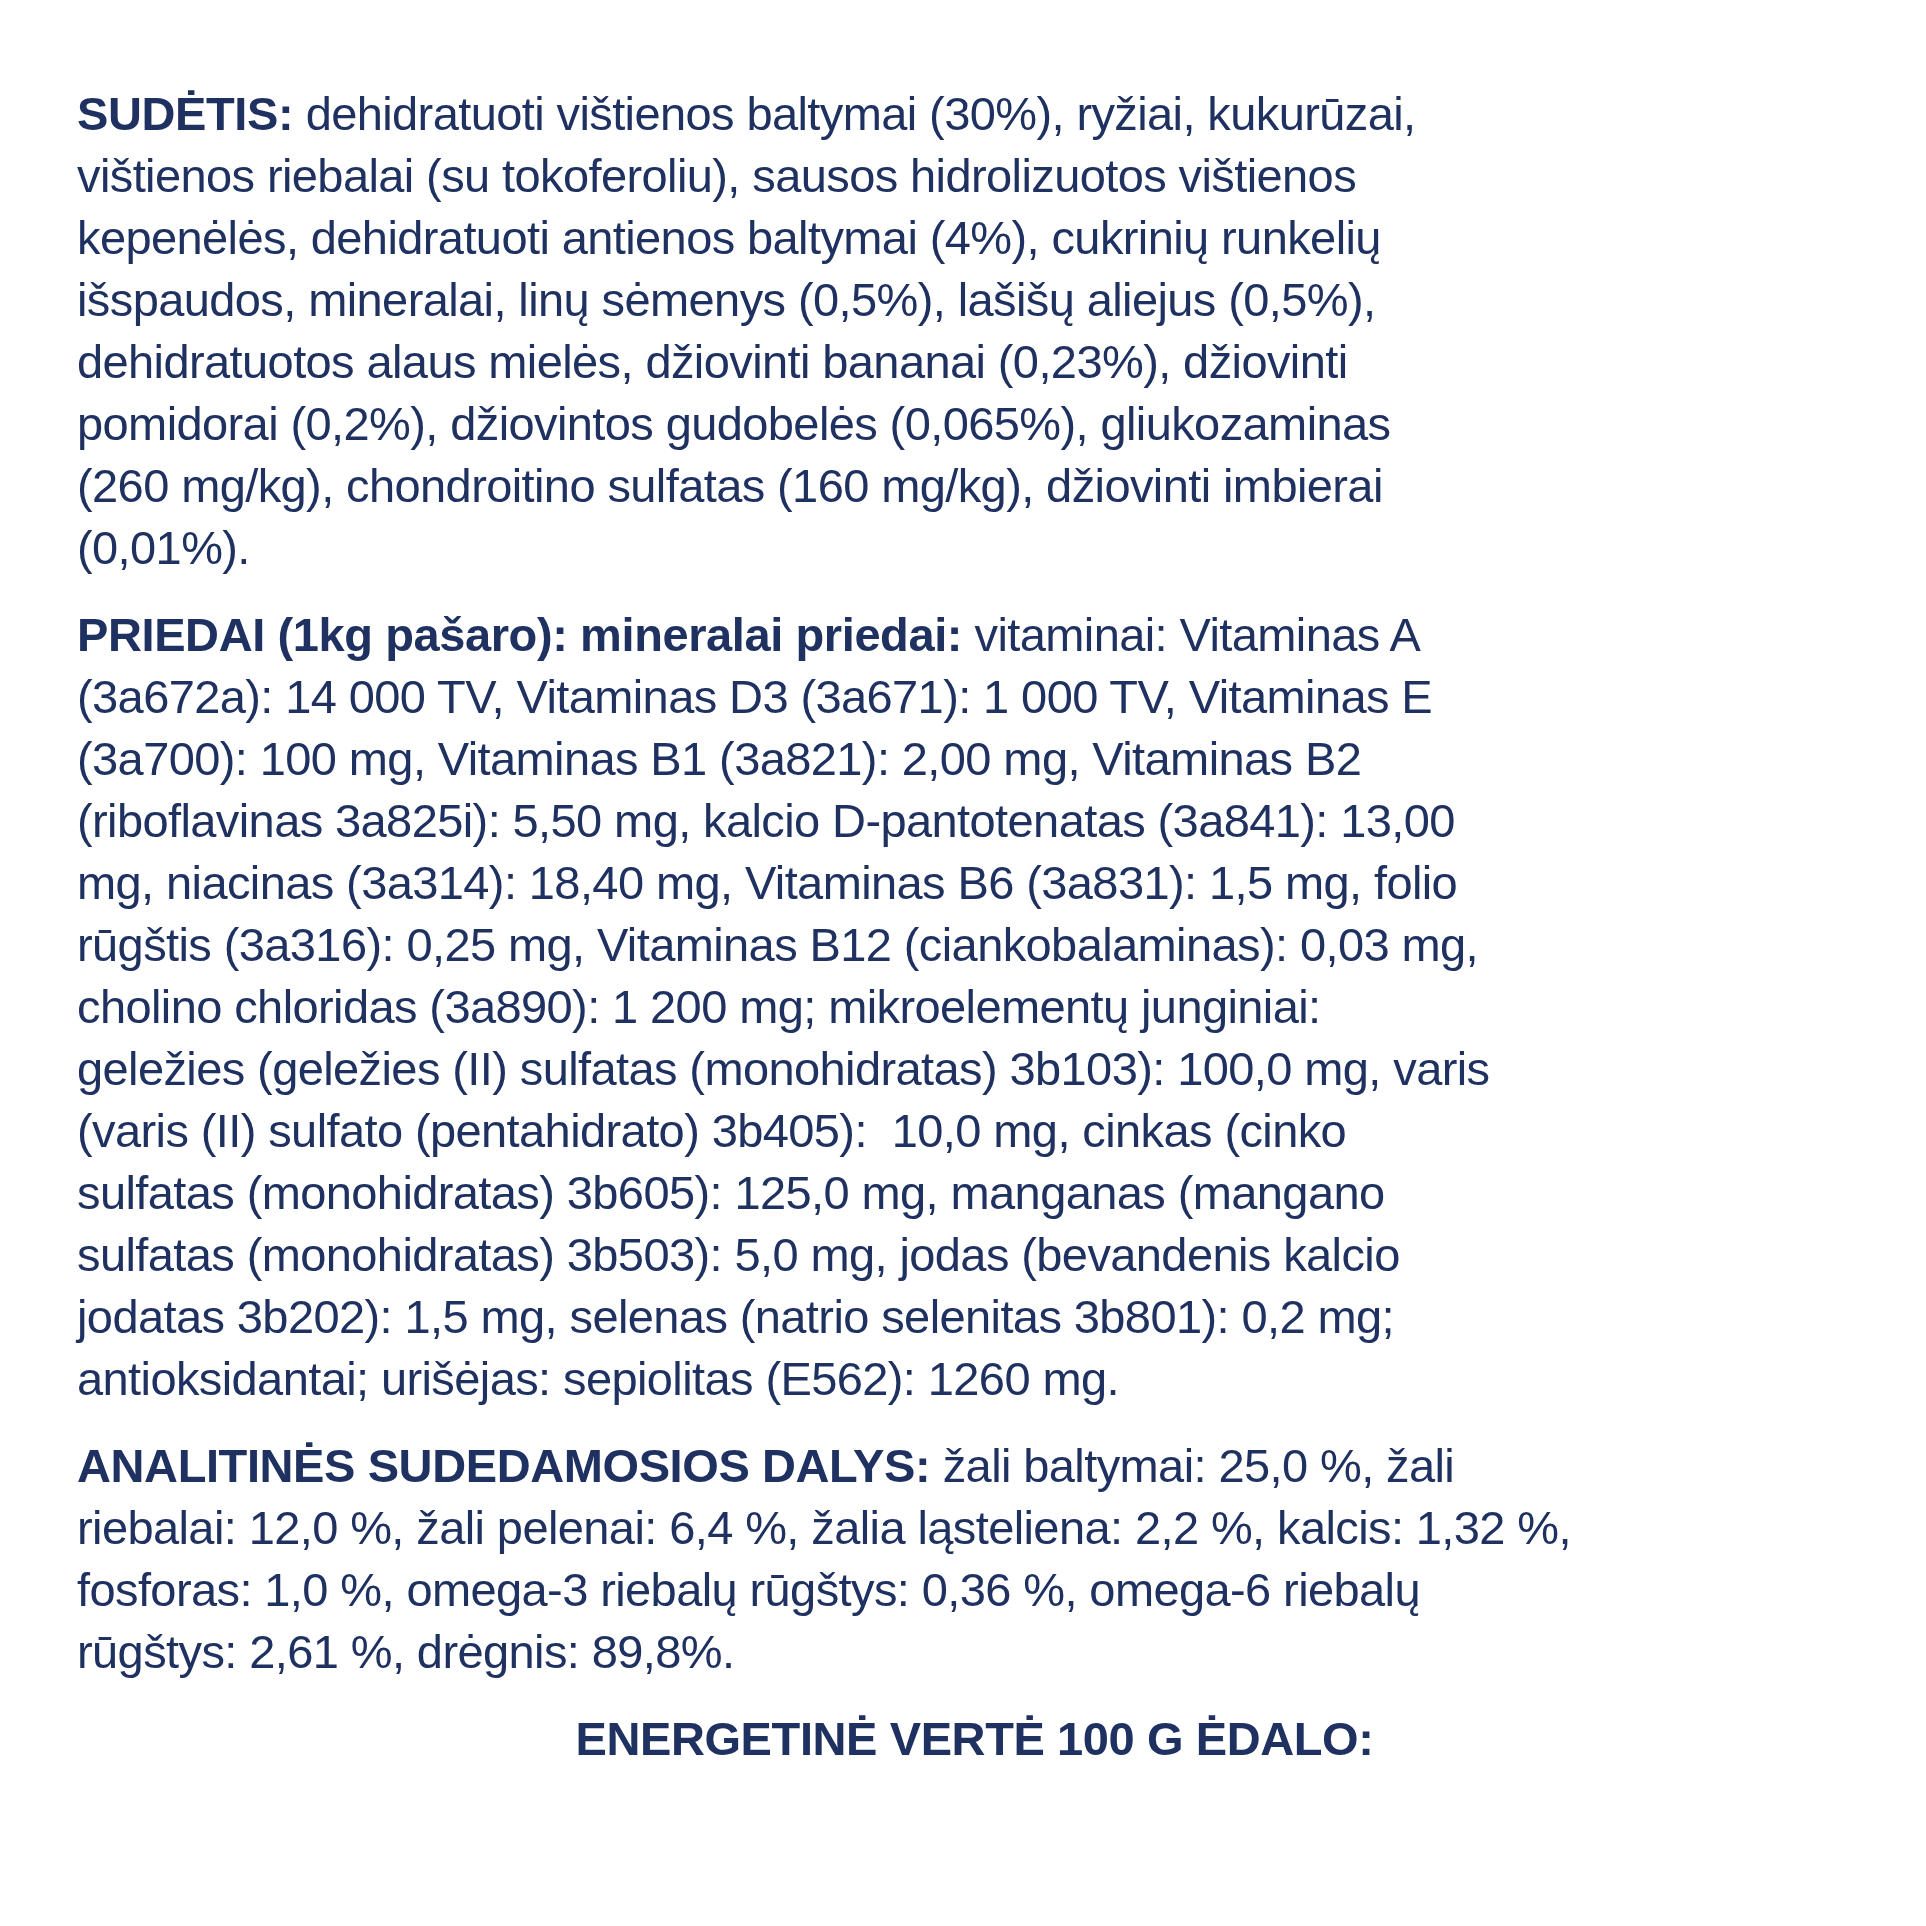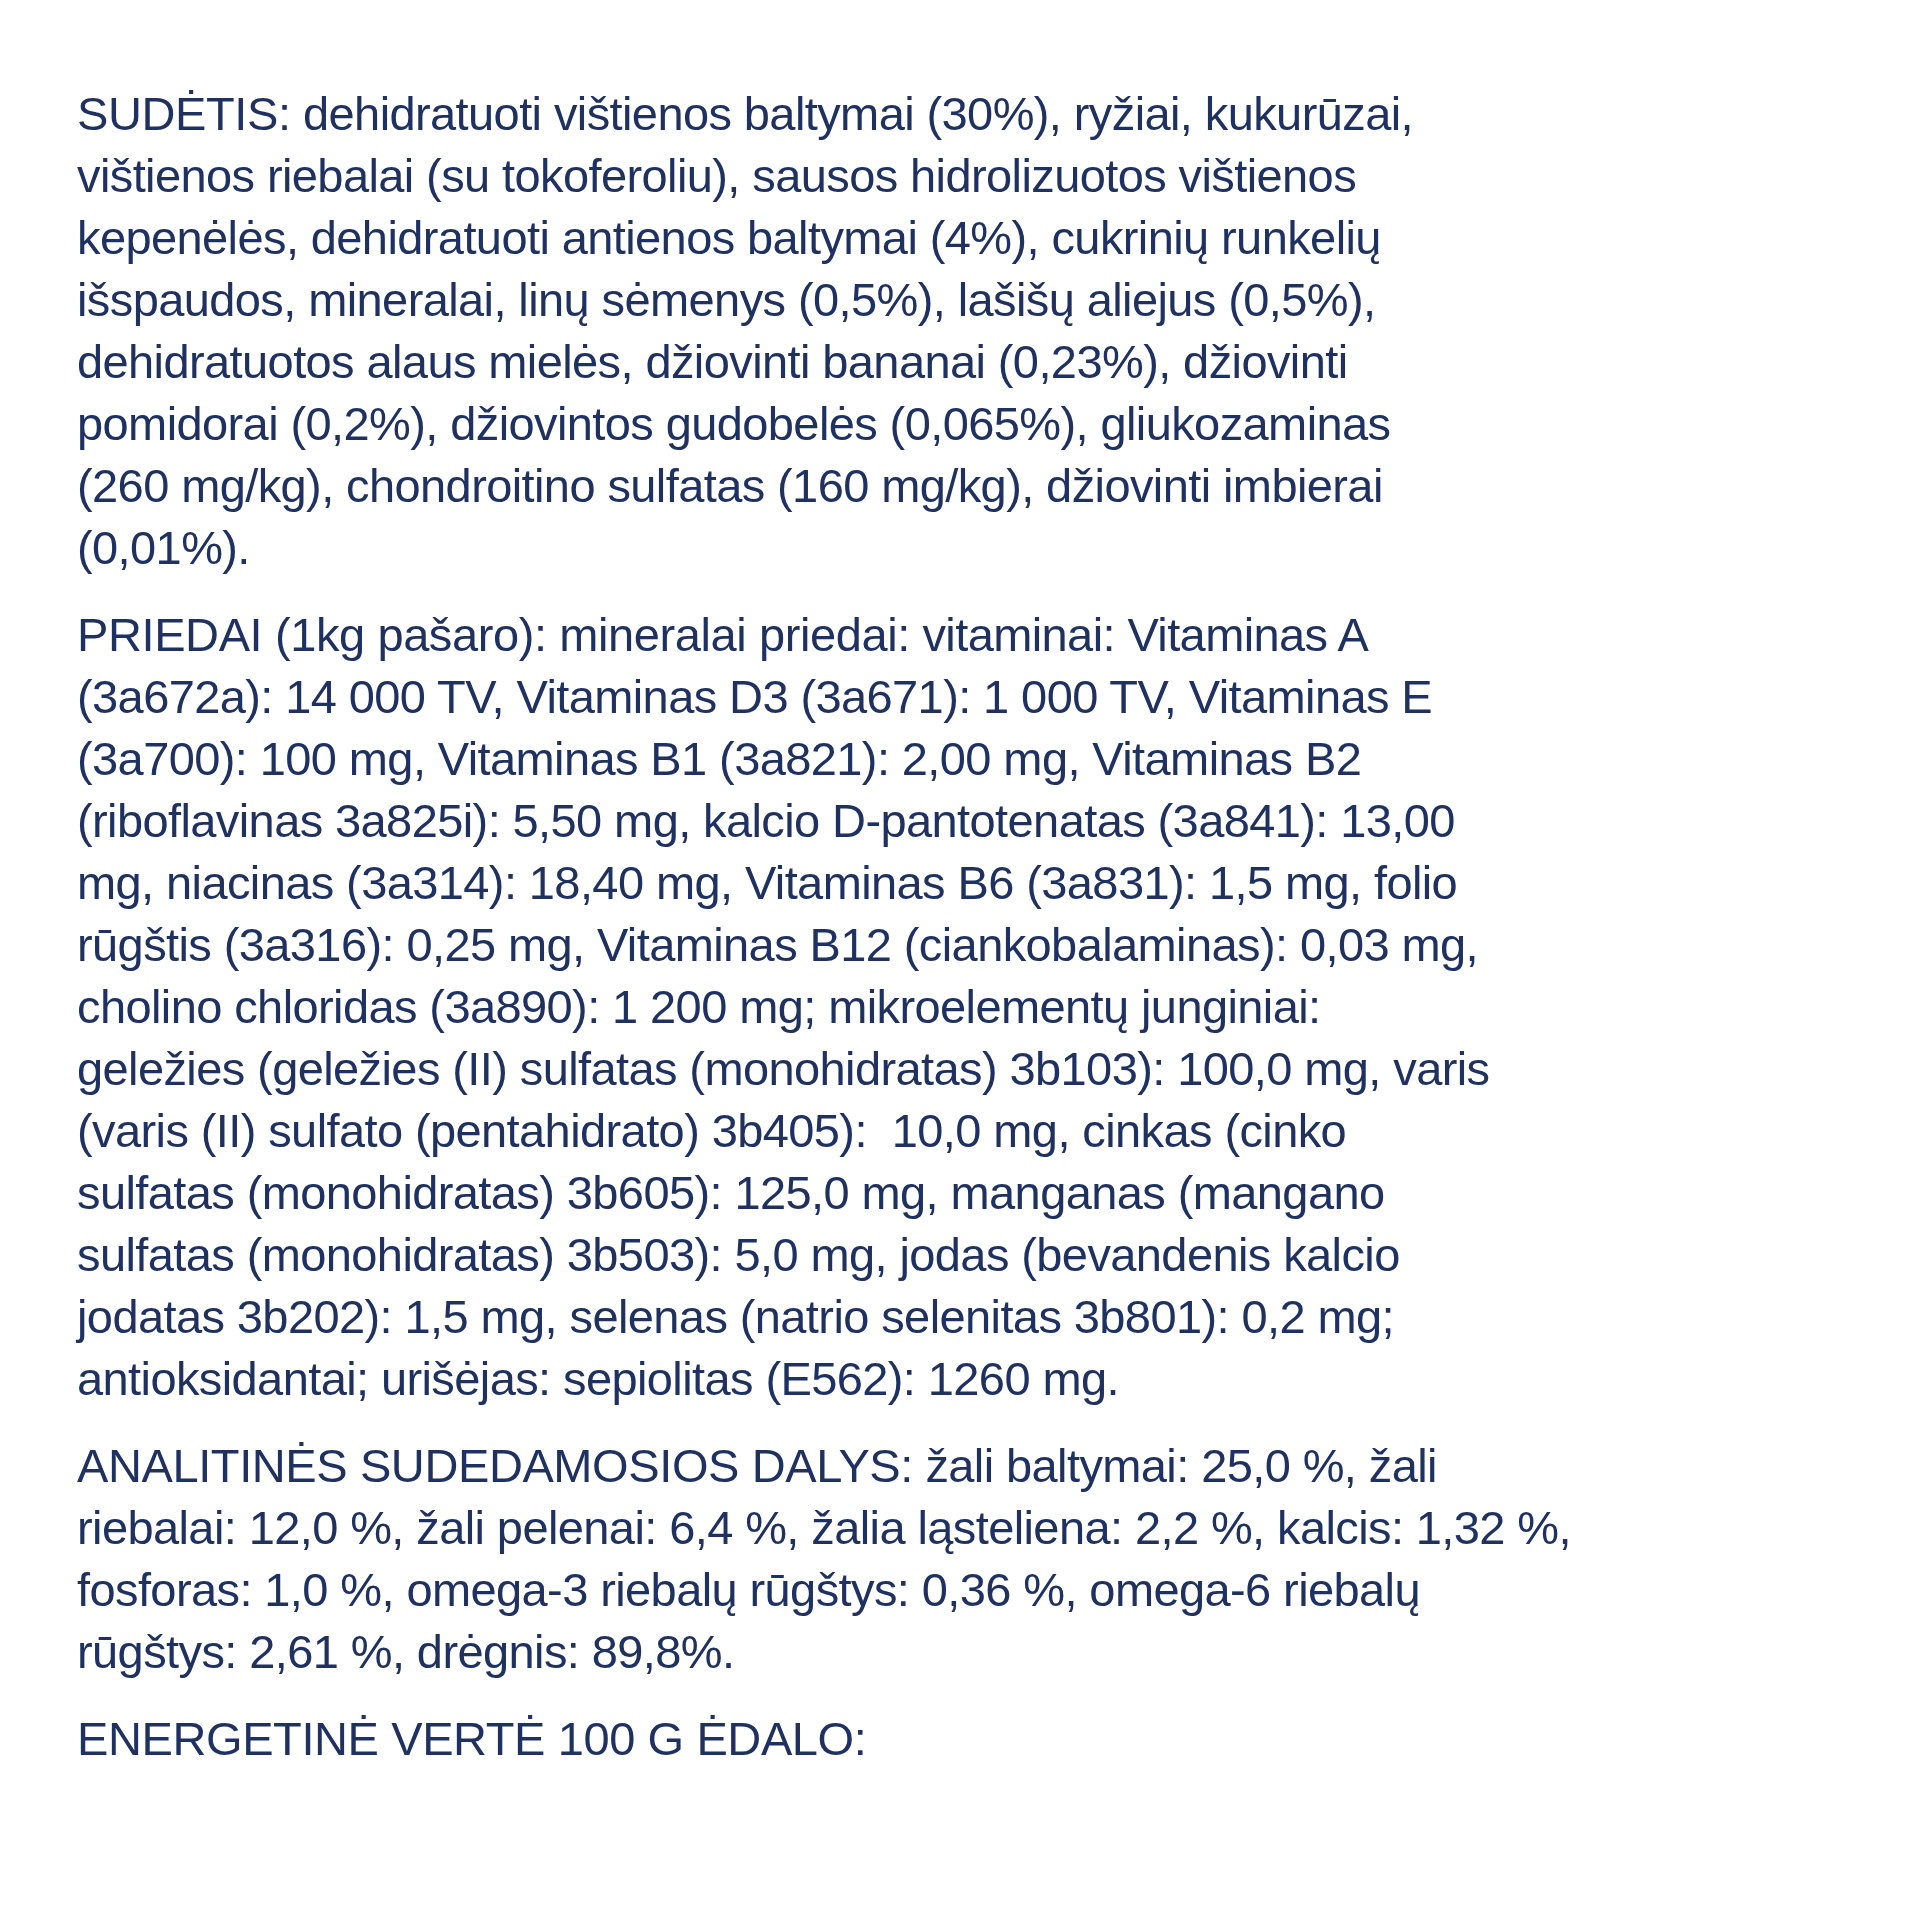--- a/index.html
+++ b/index.html
@@ -19,25 +19,26 @@
     box-sizing: border-box;
   }
   p.section {
     font-size: 47px;
     line-height: 62px;
     letter-spacing: -0.6px;
     margin: 0 0 25px 0;
     color: #1f3160;
   }
   p.section .lead {
-    font-weight: normal;
+    font-weight: bold;
     letter-spacing: -0.4px;
   }
   p.section .lead.block {
     display: block;
+    text-align: center;
   }
   p.section .body-lines {
     white-space: pre;
     margin-top: 40px;
   }
 </style>
 </head>
 <body>
 
 <div class="label-content">

